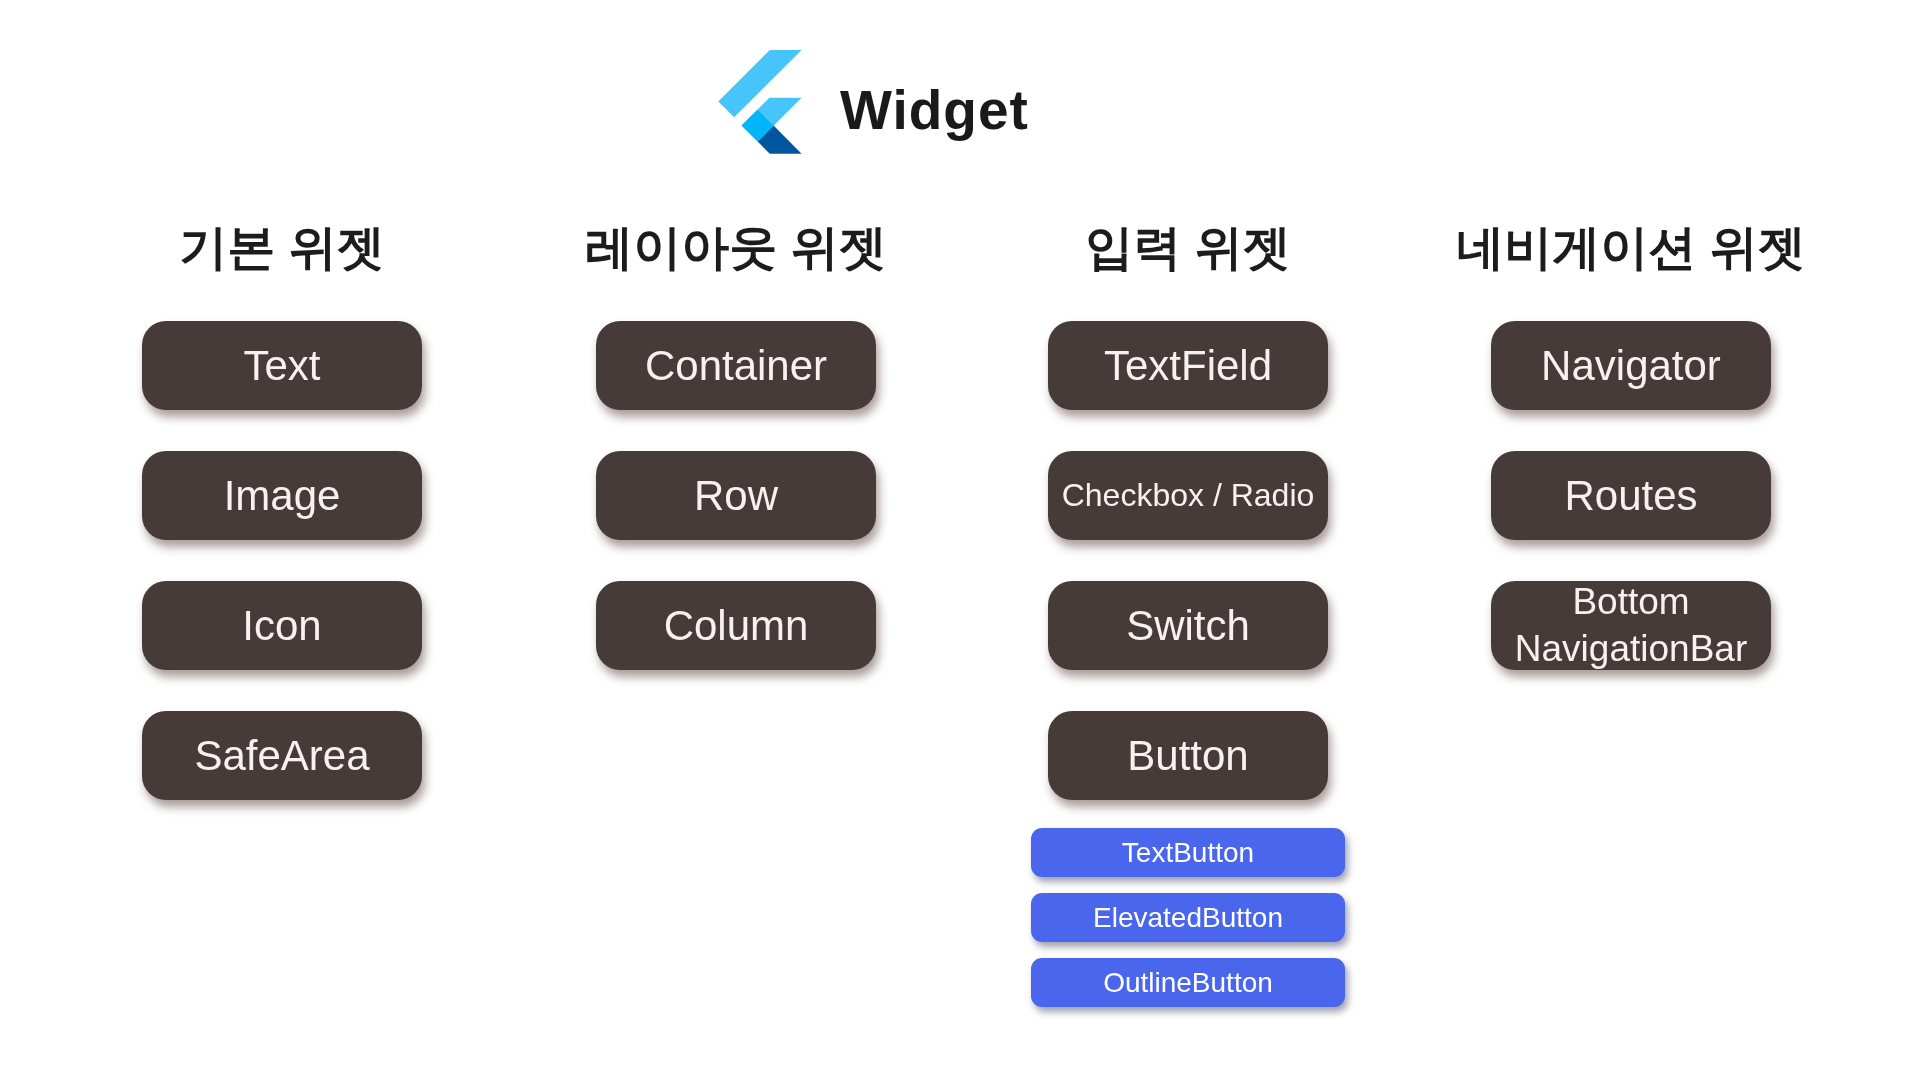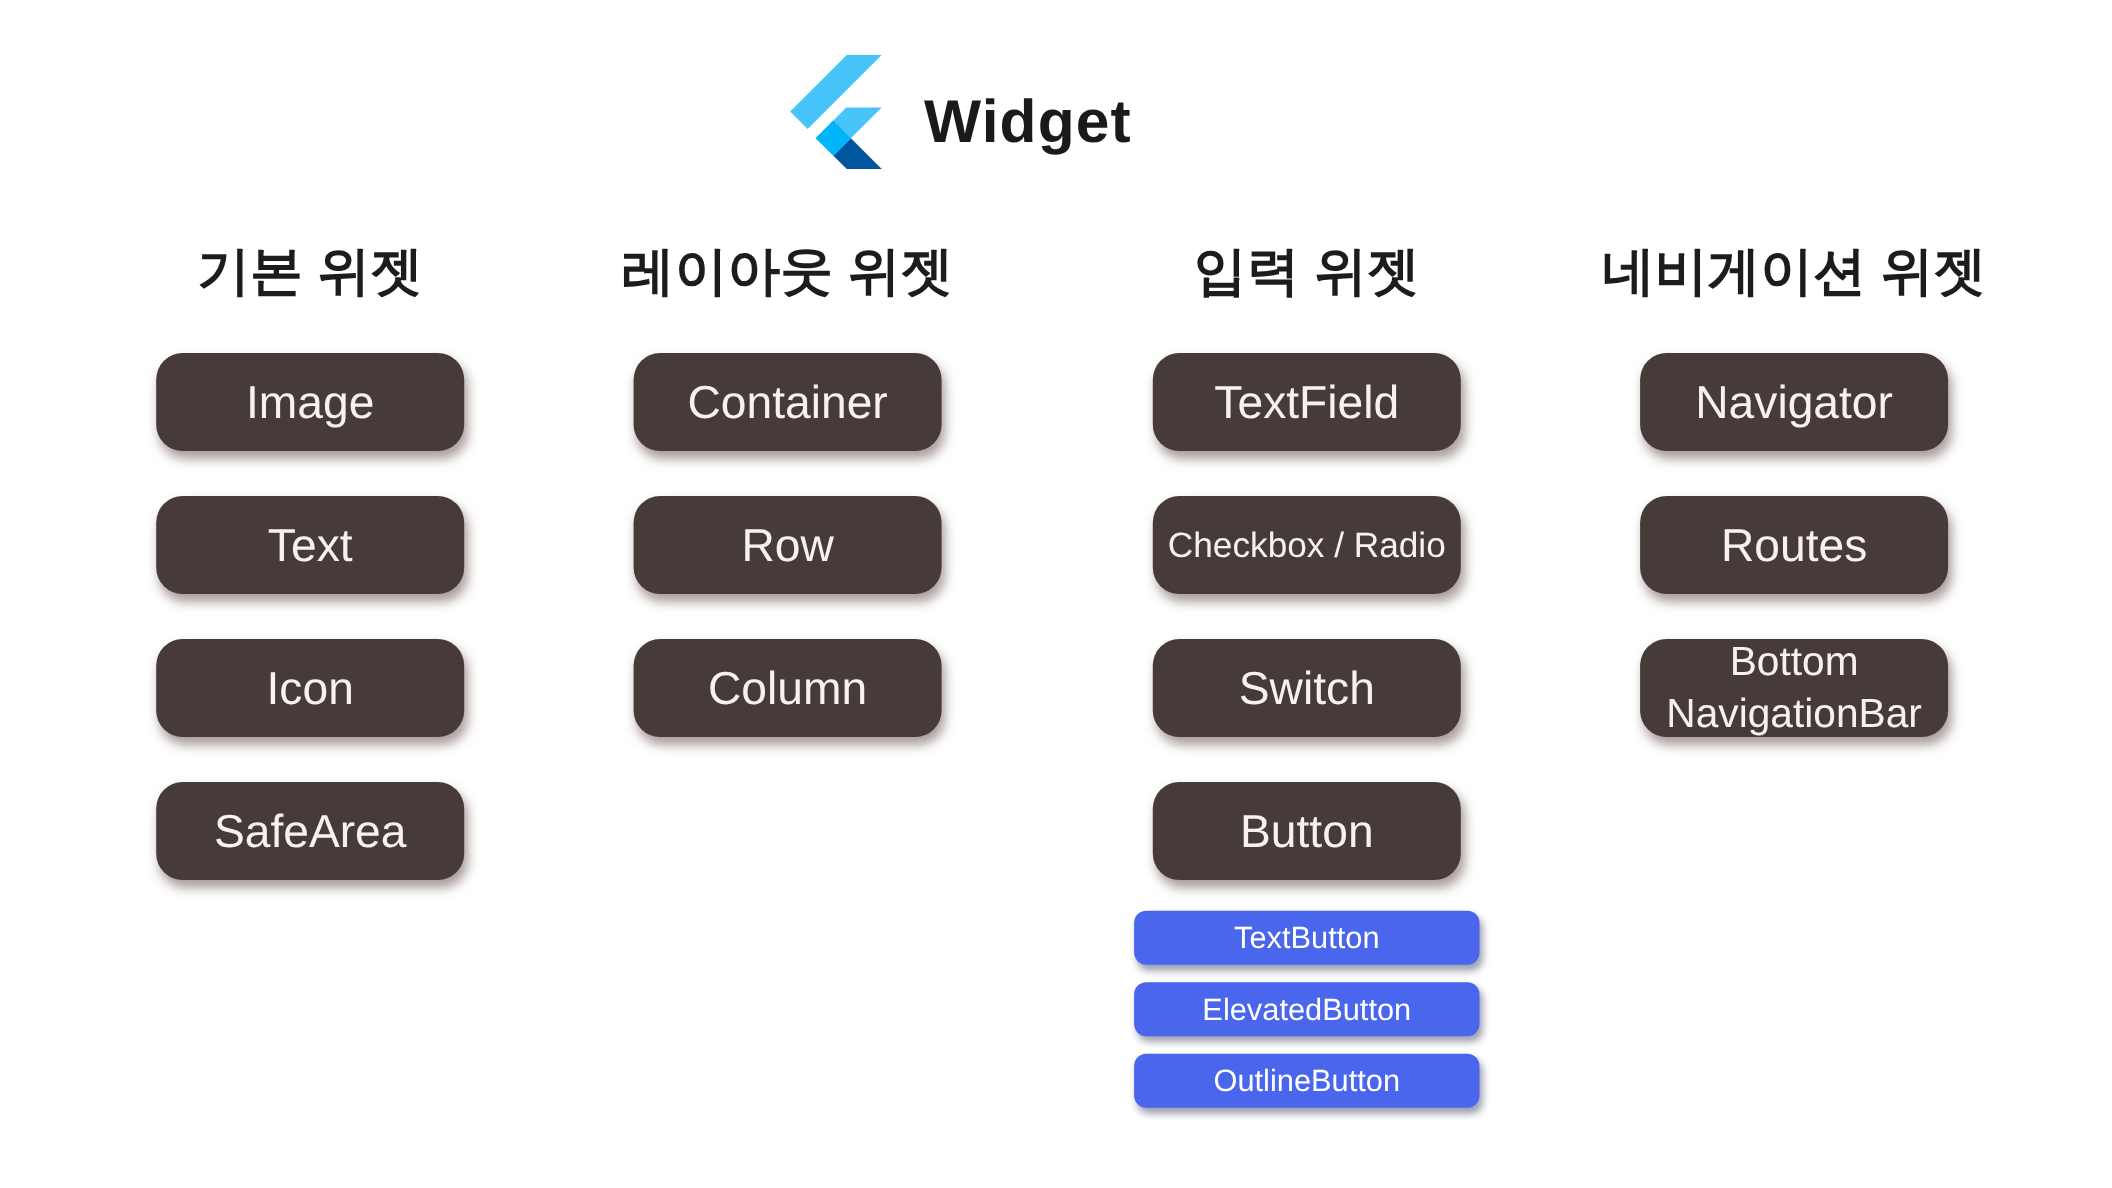--- a/index.html
+++ b/index.html
@@ -42,21 +42,21 @@
   
   .col {
     position: absolute;
     top: 220px;
     width: 280px;
     display: flex;
     flex-direction: column;
     align-items: center;
   }
   #col1 { left: 142px; }
-  #col2 { left: 576px; }
+  #col2 { left: 596px; }
   #col3 { left: 1048px; align-items: center; }
   #col4 { left: 1491px; }
 
   .col-title {
     font-size: 48px;
     font-weight: 600;
     color: #1c1c1c;
     line-height: 56px;
     white-space: nowrap;
     margin-bottom: 45px;
@@ -112,22 +112,22 @@
       <path d="M157.666 0 .849 156.817l48.53 48.53L254.742 0z" fill="#47C5FB"></path>
       <path d="m156.567 145.397-84.417 84.417 48.712 49.442 48.442-48.441 85.437-85.418z" fill="#47C5FB"></path>
       <path d="m120.862 279.256 36.885 36.886h97.002l-85.445-85.767z" fill="#00569E"></path>
       <path d="m71.599 230.364 48.53-48.53 49.174 48.904-48.441 48.518z" fill="#00B5F8"></path>
     </svg>
     <div class="brand-title">Widget</div>
   </div>
 
   <div class="col" id="col1">
     <div class="col-title">기본 위젯</div>
+    <div class="widget-btn">Text</div>
     <div class="widget-btn">Image</div>
-    <div class="widget-btn">Text</div>
     <div class="widget-btn">Icon</div>
     <div class="widget-btn">SafeArea</div>
   </div>
 
   <div class="col" id="col2">
     <div class="col-title">레이아웃 위젯</div>
     <div class="widget-btn">Container</div>
     <div class="widget-btn">Row</div>
     <div class="widget-btn">Column</div>
   </div>

